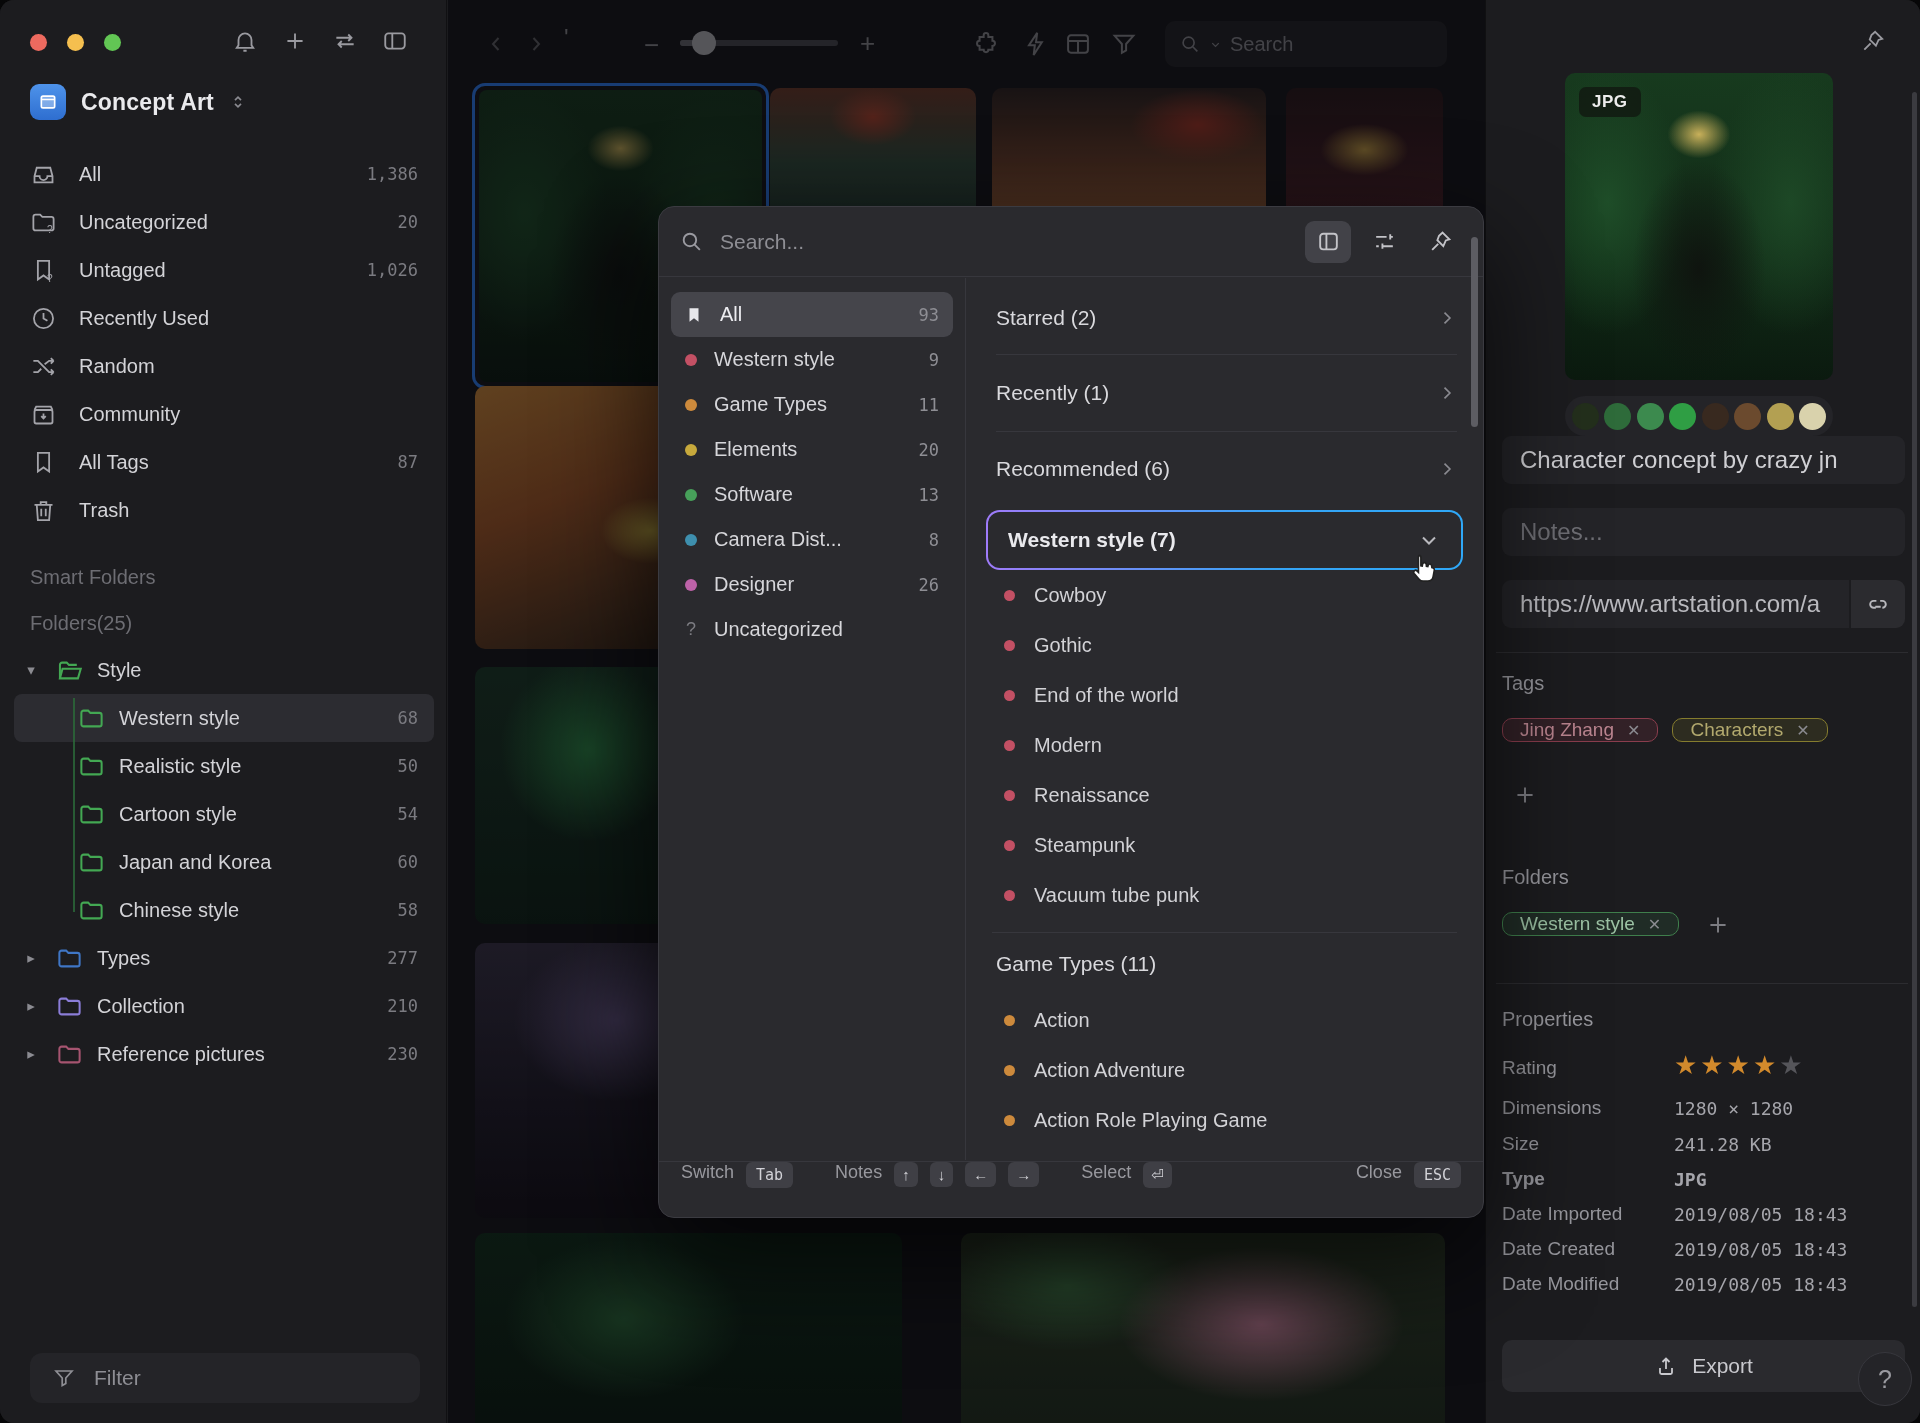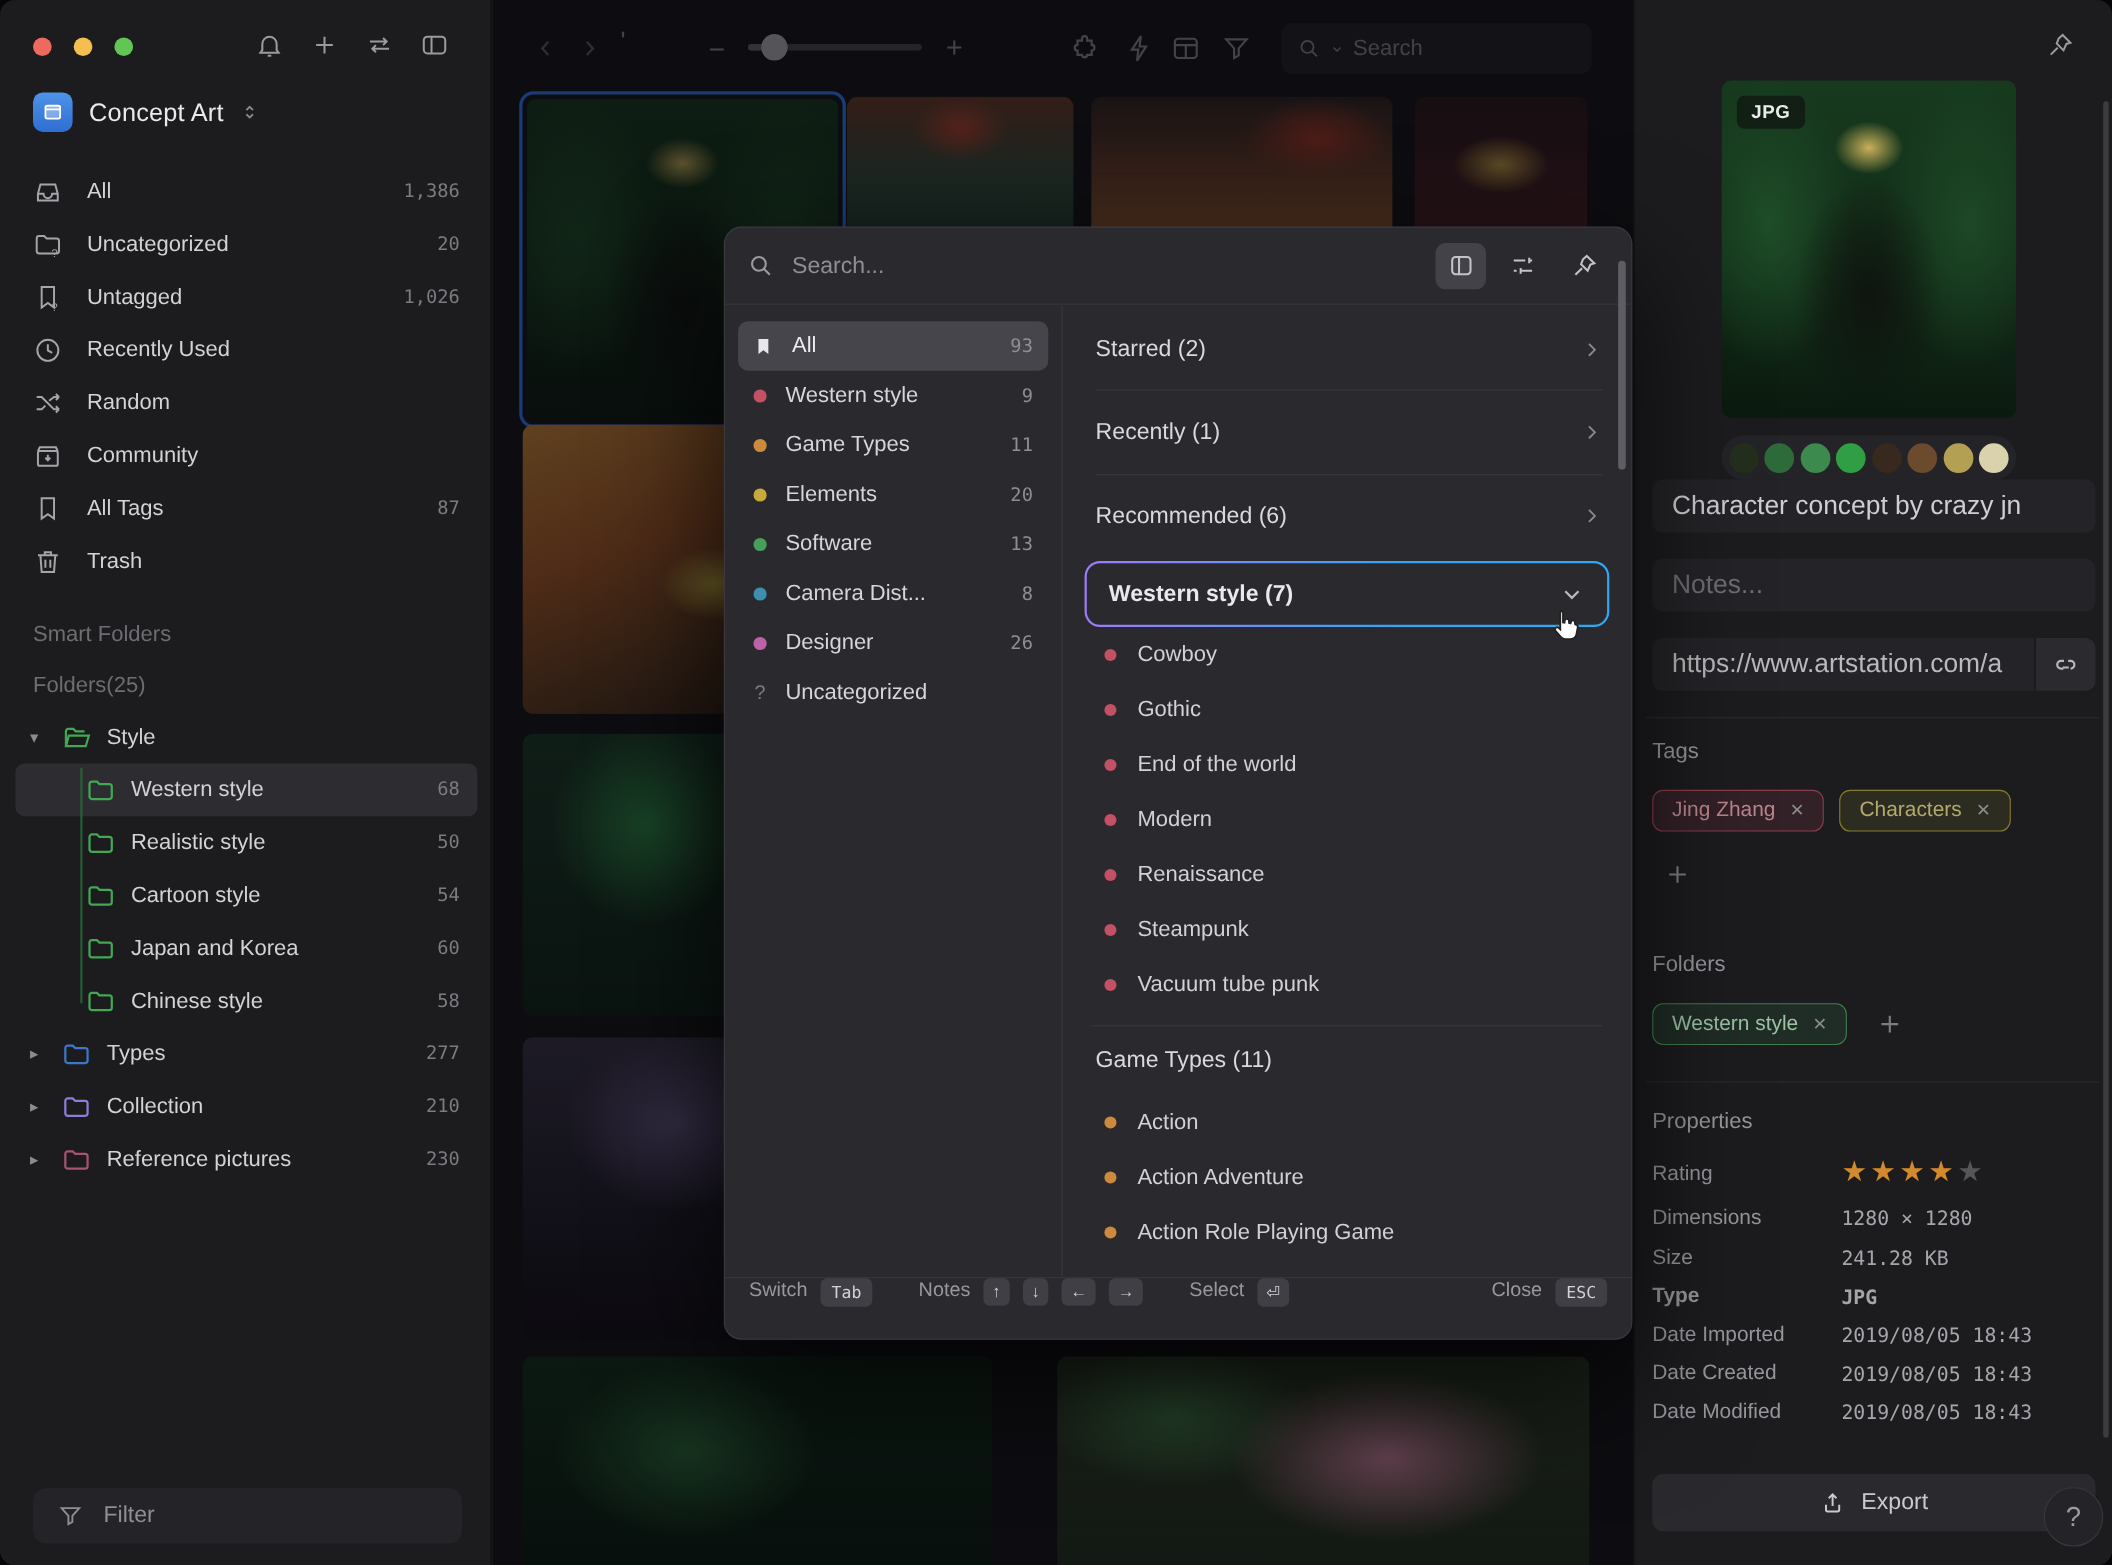--- a/index.html
+++ b/index.html
@@ -7,21 +7,21 @@
        font-family:"Liberation Sans",sans-serif;color:#dcdce0;-webkit-font-smoothing:antialiased;}
   svg{display:block;}
   .ico{color:#9a9aa0;}
   
   .sidebar{position:absolute;left:0;top:0;width:447px;height:100%;background:#1c1c1f;border-right:1px solid #101012;box-sizing:border-box;}
   .traffic{position:absolute;top:34px;left:30px;display:flex;gap:20px;}
   .traffic span{width:17px;height:17px;border-radius:50%;}
   .win-icons{position:absolute;top:28px;right:38px;display:flex;gap:24px;align-items:center;color:#9a9aa0;}
   .library{position:absolute;top:84px;left:30px;display:flex;align-items:center;gap:15px;}
   .lib-icon{width:36px;height:36px;border-radius:9px;background:linear-gradient(180deg,#4e93ea,#2e6ed0);display:flex;align-items:center;justify-content:center;}
-  .lib-name{font-size:23px;font-weight:400;color:#eaeaed;letter-spacing:.2px;}
+  .lib-name{font-size:23px;font-weight:700;color:#eaeaed;letter-spacing:.2px;}
   .nav{position:absolute;top:150px;left:14px;right:12px;}
   .nav-row{height:48px;display:flex;align-items:center;gap:22px;padding:0 16px;font-size:20px;color:#d3d3d7;border-radius:8px;}
   .nav-row .nicon{width:27px;height:27px;flex:none;color:#a4a4aa;display:flex;align-items:center;justify-content:center;position:relative;}
   .count{margin-left:auto;font-family:"DejaVu Sans Mono",monospace;font-size:17px;color:#7b7b81;}
   .section-label{height:46px;display:flex;align-items:center;padding:0 16px;font-size:20px;color:#6d6d73;margin-top:20px;}
   .section-label.tight{margin-top:0;}
   .tree-row{height:48px;display:flex;align-items:center;gap:14px;padding:0 16px 0 6px;font-size:20px;color:#d3d3d7;border-radius:8px;position:relative;}
   .caret{width:22px;flex:none;text-align:center;color:#8b8b91;font-size:15px;}
   .tree-row .ficon{width:27px;height:27px;flex:none;}
   .tree-child{padding-left:64px;}
@@ -101,21 +101,21 @@
   .badge{position:absolute;top:14px;left:14px;background:rgba(18,26,18,.85);padding:5px 13px;border-radius:7px;font-weight:700;font-size:17px;color:#ececec;letter-spacing:.5px;}
   .palette{position:absolute;left:79px;top:396px;width:268px;height:40px;background:#242428;border-radius:20px;display:flex;align-items:center;justify-content:space-between;padding:0 7px;box-sizing:border-box;}
   .palette span{width:27px;height:27px;border-radius:50%;}
   .field{position:absolute;left:16px;width:403px;height:48px;background:#242428;border-radius:9px;display:flex;align-items:center;padding:0 18px;box-sizing:border-box;font-size:24px;color:#cfcfd3;}
   .field.placeholder{color:#6e6e74;}
   .url-field{width:347px;border-radius:9px 0 0 9px;color:#b9b9be;white-space:nowrap;overflow:hidden;}
   .url-btn{position:absolute;left:365px;top:580px;width:54px;height:48px;background:#2b2b2f;border-radius:0 9px 9px 0;display:flex;align-items:center;justify-content:center;color:#b8b8bd;}
   .hr{position:absolute;left:10px;right:12px;height:1px;background:#2c2c30;}
   .ins-label{position:absolute;left:16px;font-size:20px;color:#97979d;}
   .pill-row{position:absolute;left:16px;display:flex;gap:14px;}
-  .pill{height:38px;border:1.5px solid;border-radius:10px;display:flex;align-items:center;gap:13px;padding:0 17px;font-size:19px;box-sizing:border-box;}
+  .pill{height:24px;border:1.5px solid;border-radius:10px;display:flex;align-items:center;gap:13px;padding:0 17px;font-size:19px;box-sizing:border-box;}
   .pill .x{font-size:16px;color:#8a8a90;}
   .plus{color:#7c7c82;}
   .prop-row{position:absolute;left:16px;right:24px;height:32px;display:flex;align-items:center;font-size:19px;color:#96969c;}
   .prop-val{position:absolute;left:172px;font-family:"DejaVu Sans Mono",monospace;font-size:18px;color:#a5a5ab;}
   .stars{position:absolute;left:172px;top:-2px;font-size:26px;letter-spacing:3px;}
   .stars .on{color:#d28a2c;}
   .stars .off{color:#55555a;}
   .export-btn{position:absolute;left:16px;width:403px;top:1340px;height:52px;background:#2a2a2e;border-radius:10px;display:flex;align-items:center;justify-content:center;gap:14px;font-size:21px;color:#c9c9ce;}
   .help-btn{position:absolute;right:8px;top:1352px;width:54px;height:54px;border-radius:50%;background:#242428;border:1px solid #37373d;display:flex;align-items:center;justify-content:center;font-size:25px;color:#9a9aa0;z-index:9;box-sizing:border-box;}
   .ins-scrollbar{position:absolute;right:3px;top:92px;width:5px;height:1215px;background:#3b3b40;border-radius:3px;}

